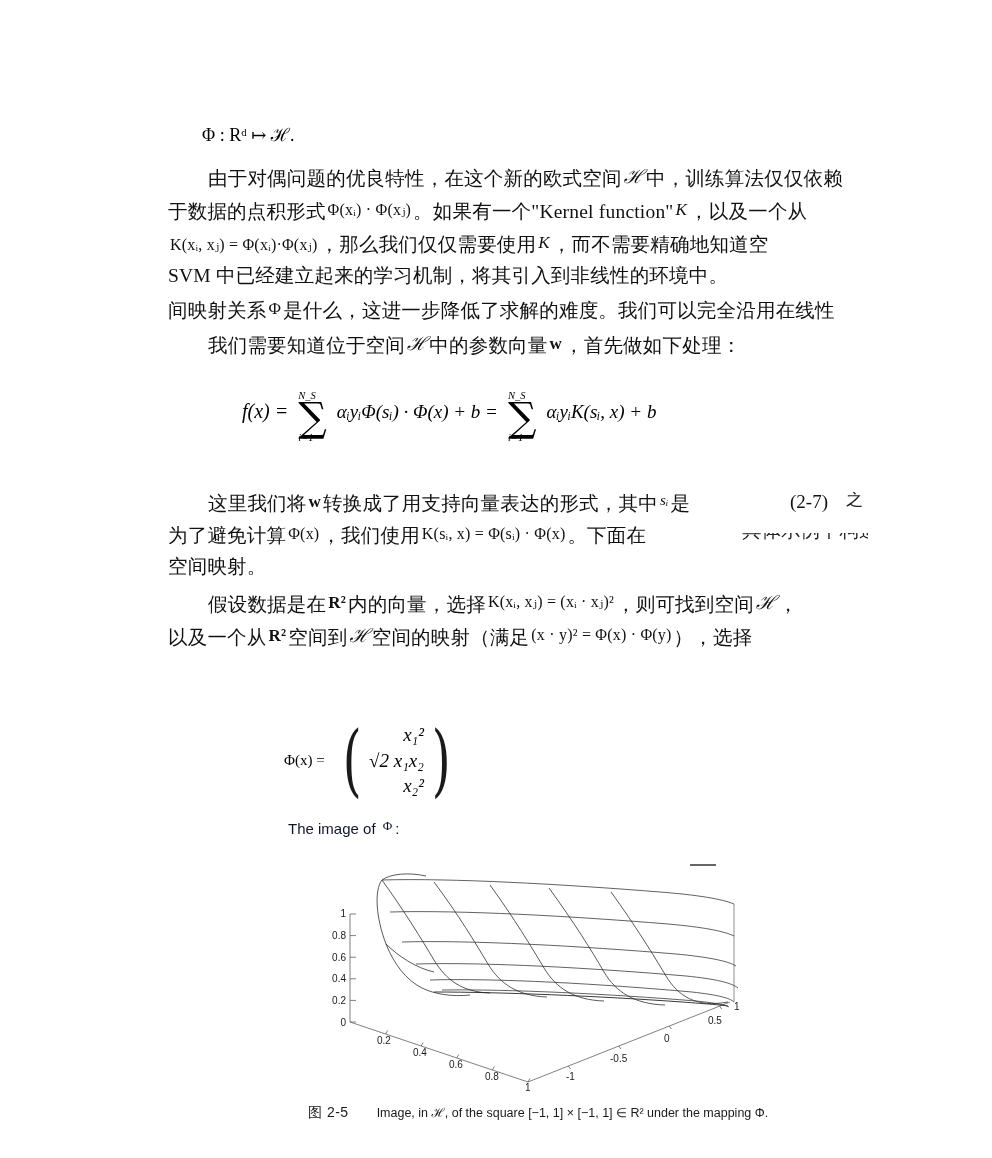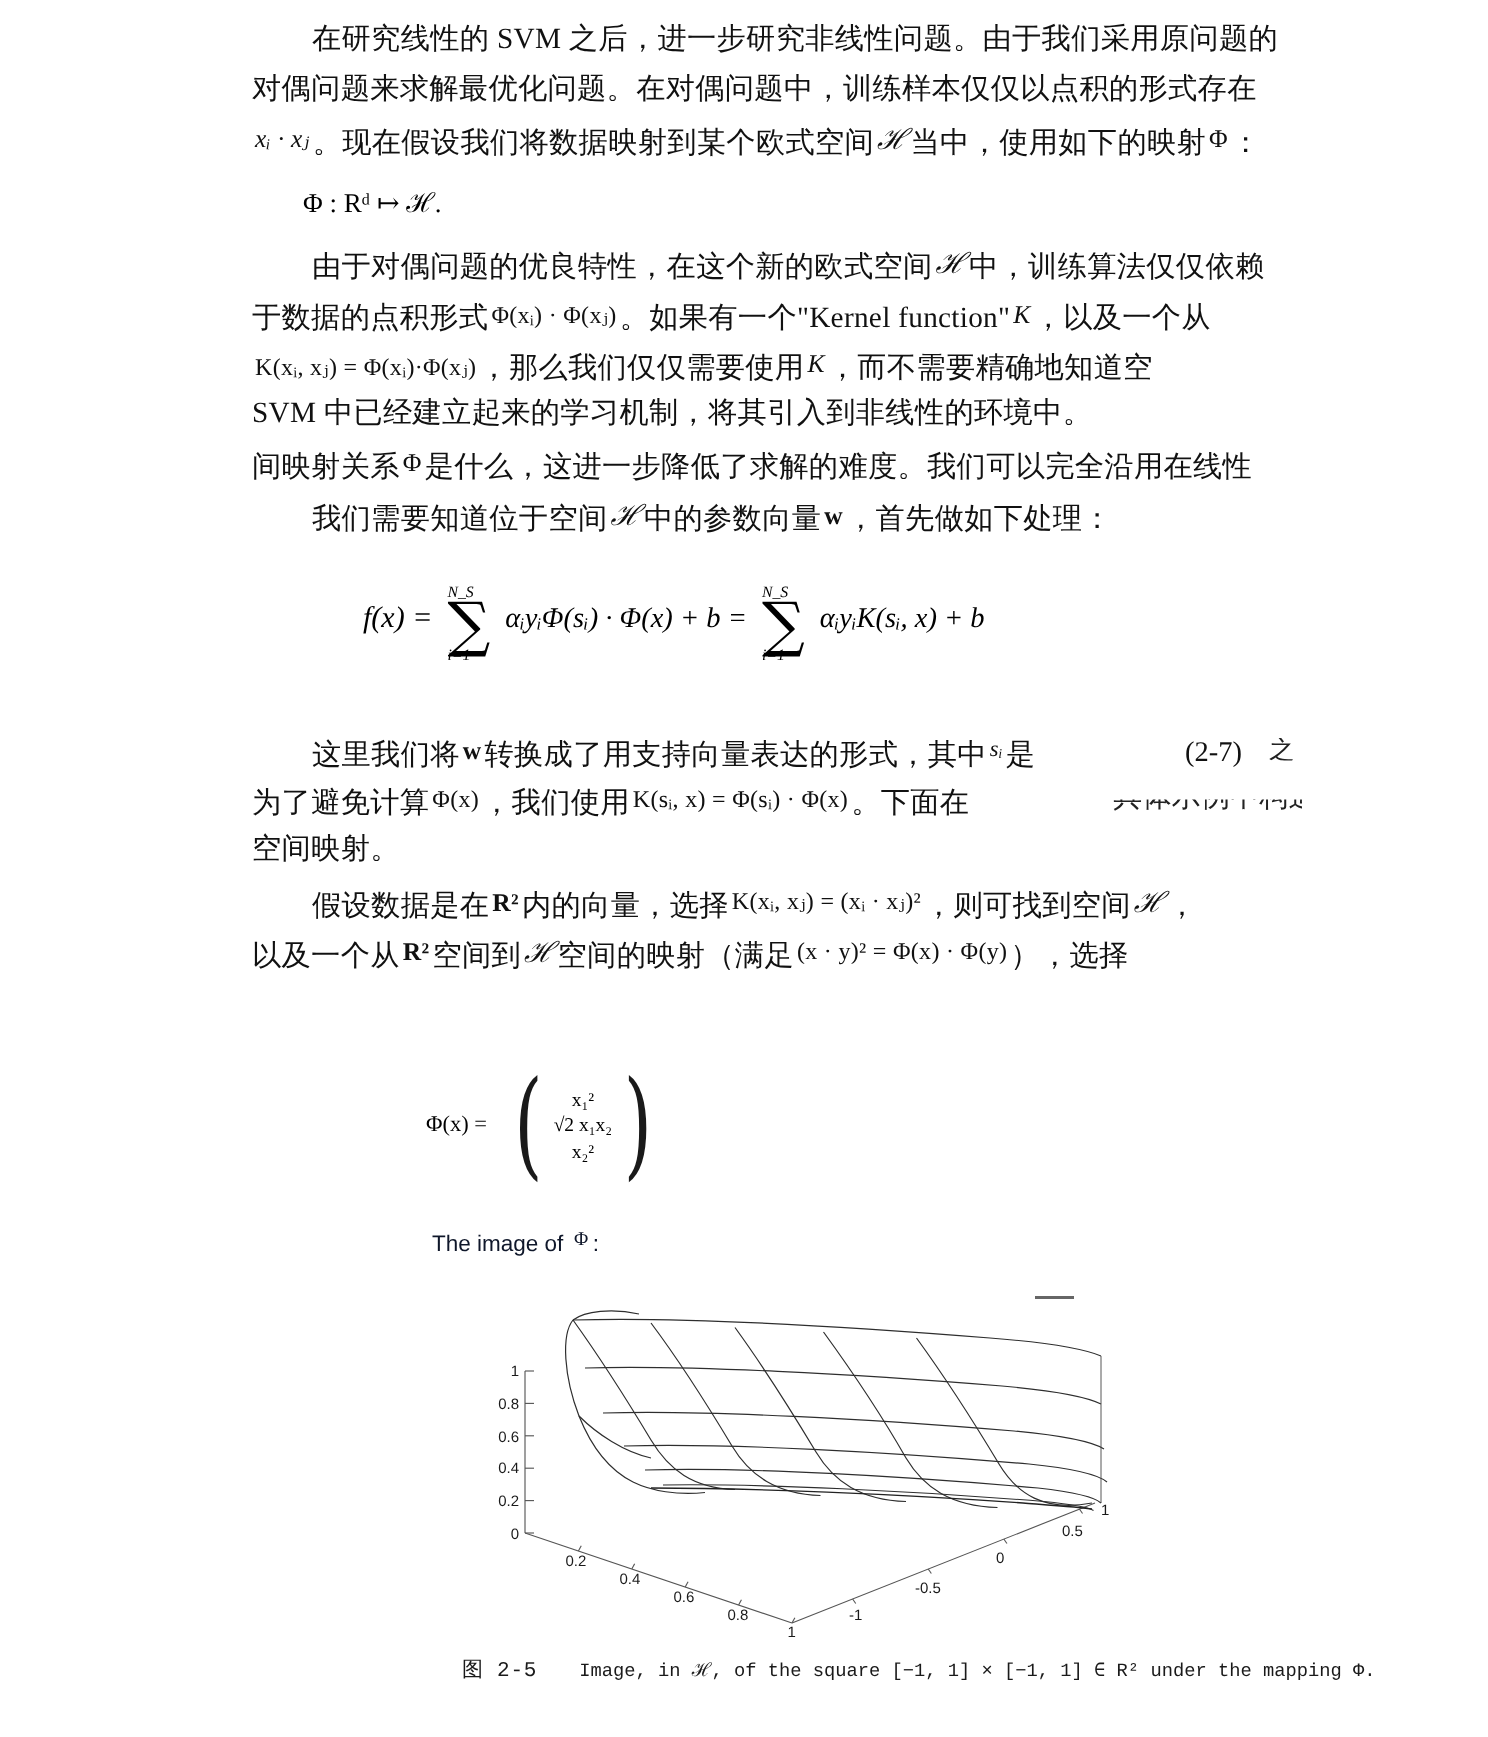--- a/index.html
+++ b/index.html
@@ -93,23 +93,24 @@
     font-size: 78px;
     line-height: 0.72;
     font-family: "DejaVu Serif", serif;
     font-weight: 300;
     transform: scaleX(0.62);
     display: inline-block;
     color: #1a1a1a;
   }
   .vec {
     display: inline-block;
-    text-align: center;
+    text-align: right;
+    font-style: italic;
     line-height: 1.35;
-    font-size: 13px;
+    font-size: 19px;
     padding: 0 2px;
   }
   .vec div { white-space: nowrap; }
 
   
   .image-of {
     position: absolute;
     left: 288px; top: 818px;
     font-family: "Liberation Sans", sans-serif;
     font-size: 15px;
@@ -129,21 +130,21 @@
     width: 26px; height: 2px;
     background: #666;
   }
 
   .caption {
     position: absolute;
     left: 308px; top: 1104px;
     font-size: 13px;
     color: #1a1a1a;
     white-space: nowrap;
-    font-family: Liberation Mono, monospace;
+    font-family: Liberation Sans, sans-serif;
   }
   .caption .cnum { font-size: 14px; letter-spacing: 0.5px; }
   .caption .ctext { margin-left: 28px; font-size: 12.5px; }
 
   
   .clip-strip {
     position: absolute;
     overflow: hidden;
     white-space: nowrap;
   }
@@ -159,25 +160,20 @@
     font-size: 19px;
     color: #111;
     white-space: nowrap;
   }
 </style>
 </head>
 <body>
 
 <div class="page">
 
-  <div class="para col" style="top:10px;">
-    <span class="line indent">在研究线性的 SVM 之后，进一步研究非线性问题。由于我们采用原问题的</span>
-    <span class="line">对偶问题来求解最优化问题。在对偶问题中，训练样本仅仅以点积的形式存在</span>
-    <span class="line"><span class="m">xᵢ · xⱼ</span><span>。现在假设我们将数据映射到某个欧式空间</span><span class="cal">ℋ</span><span>当中，使用如下的映射</span><span class="m up">Φ</span><span>：</span></span>
-  </div>
 
   <div class="display eq-map">
     <span class="m up" style="font-size:18px;">Φ : Rᵈ ↦ ℋ.</span>
   </div>
 
   <div class="para col" style="top:160px;">
     <span class="line indent"><span>由于对偶问题的优良特性，在这个新的欧式空间</span><span class="cal">ℋ</span><span>中，训练算法仅仅依赖</span></span>
     <span class="line"><span>于数据的点积形式</span><span class="m up" style="font-size:16px;">Φ(xᵢ) · Φ(xⱼ)</span><span>。如果有一个"Kernel function"</span><span class="m">K</span><span>，以及一个从</span></span>
     <span class="line"><span class="m up" style="font-size:16px;vertical-align:1px;">K(xᵢ, xⱼ) = Φ(xᵢ)·Φ(xⱼ)</span><span>，那么我们仅仅需要使用</span><span class="m">K</span><span>，而不需要精确地知道空</span></span>
     <span class="line">SVM 中已经建立起来的学习机制，将其引入到非线性的环境中。</span>

